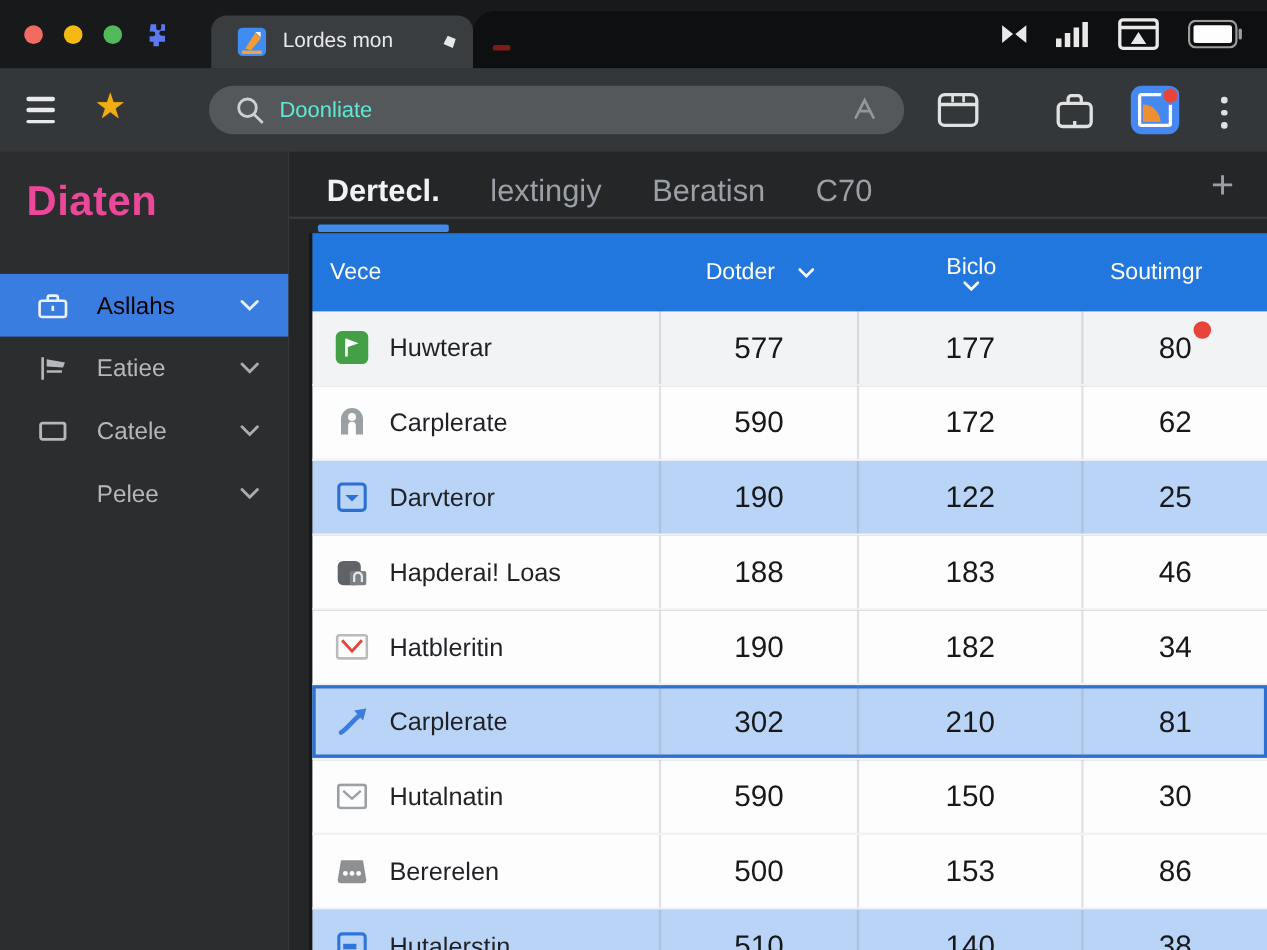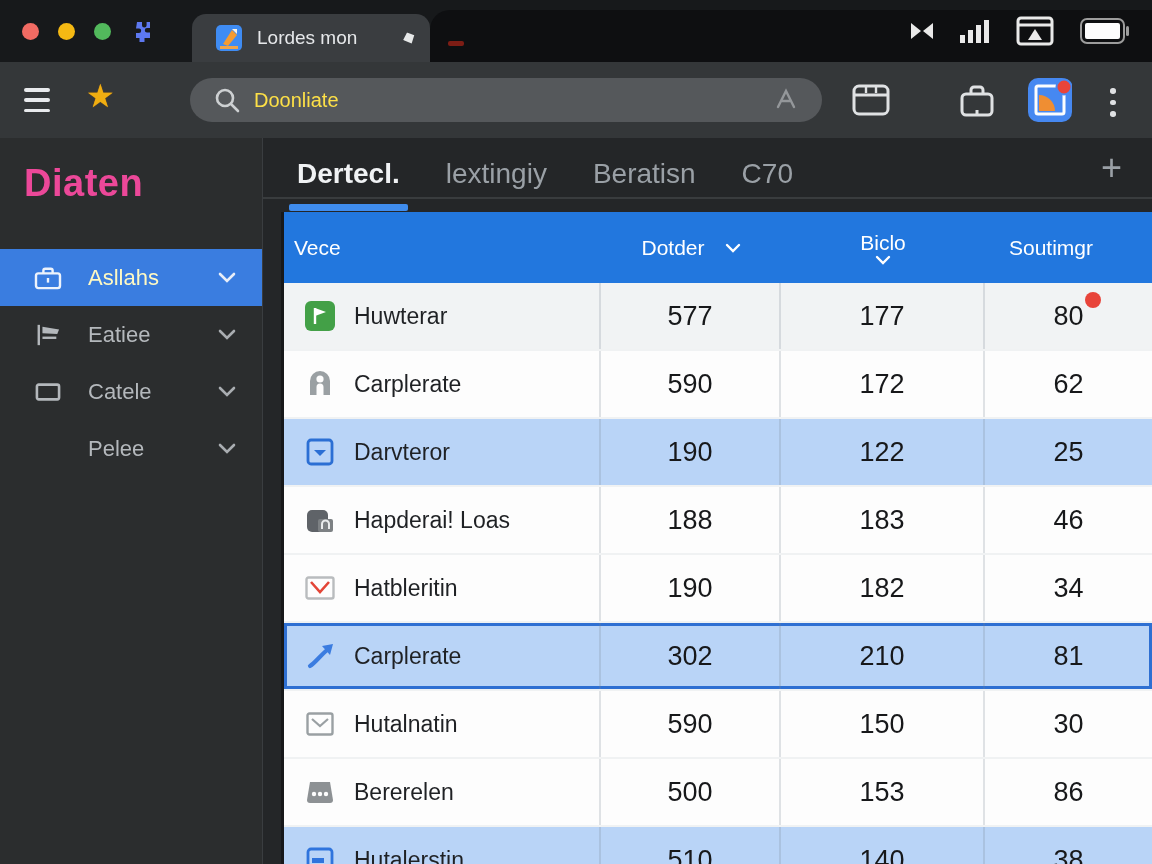--- a/index.html
+++ b/index.html
@@ -30,42 +30,42 @@
   
   .toolbar { position:relative; width:1152px; height:76px; background:#343739; }
   .hamburger { position:absolute; left:24px; top:26px; width:26px; height:24px;
                display:flex; flex-direction:column; justify-content:space-between; }
   .hamburger div { height:3.5px; background:#e8eaed; border-radius:2px; }
   .star { position:absolute; left:86px; top:18px; font-size:32px; color:#f0ae11;
           text-shadow:0 0 1px #c77f0a; line-height:1; }
   .search-pill { position:absolute; left:190px; top:16px; width:632px; height:44px;
                  background:#55585b; border-radius:22px; display:flex; align-items:center;
                  padding:0 24px; }
-  .search-text { margin-left:14px; font-size:20px; color:#fde047; flex:1 1 auto; }
+  .search-text { margin-left:14px; font-size:20px; color:#5eead4; flex:1 1 auto; }
   .pill-action { flex:0 0 auto; }
   .tb-icon { position:absolute; top:22px; }
   .win-ic   { left:852px; }
   .case-ic  { left:958px; }
   .ext-active { position:absolute; left:1028px; top:16px; width:44px; height:44px;
                 background:#4688f1; border-radius:10px; display:flex; align-items:center;
                 justify-content:center; }
   .kebab { position:absolute; left:1110px; top:26px; display:flex; flex-direction:column;
            gap:6px; }
   .kebab div { width:5.5px; height:5.5px; border-radius:50%; background:#dfe1e3; }
 
   
   .main { display:flex; width:1152px; height:726px; }
   .sidebar { width:263px; height:100%; background:#2b2d2e; border-right:1px solid #3a3d40;
              flex:0 0 auto; }
   .sb-title { padding:24px 0 0 24px; font-size:38px; font-weight:700; color:#ec4899;
               letter-spacing:.5px; }
   .sb-items { margin-top:44px; }
   .sb-item { height:57px; display:flex; align-items:center; padding:0 26px 0 34px;
              color:#b4b8bc; font-size:22px; cursor:default; }
-  .sb-item.active { background:#3a7de0; color:#fef9c3; }
+  .sb-item.active { background:#3a7de0; color:#000000; }
   .sb-ic { width:28px; height:24px; margin-right:26px; flex:0 0 auto; }
   .sb-ic.empty { visibility:hidden; }
   .sb-label { flex:1 1 auto; }
   .sb-chev { flex:0 0 auto; }
 
   
   .content { flex:1 1 auto; background:#242628; position:relative; }
   .tabbar { position:relative; height:74px; display:flex; align-items:center;
             padding-left:34px; gap:46px; }
   .tabbar::before { content:""; position:absolute; left:0; right:0; bottom:13px;
@@ -76,21 +76,21 @@
   .ct-tab.active::after { content:""; position:absolute; left:-8px; right:-8px;
                           bottom:-19px; height:7px; background:#3f8ced; border-radius:2px; }
   .plus { position:absolute; right:30px; top:12px; font-size:36px; font-weight:300;
           color:#9aa0a6; line-height:1; z-index:1; }
 
   
   .table { margin-left:18px; width:871px; border-left:3px solid #17181a; }
   .thead { height:71px; background:#2277de; display:flex; color:#fff; font-size:21px;
            font-weight:500; align-items:center; }
   .c1 { width:317px; } .c2 { width:180px; } .c3 { width:204px; } .c4 { flex:1 1 auto; }
-  .th1 { padding-left:10px; }
+  .th1 { padding-left:16px; }
   .th2 { display:flex; align-items:center; justify-content:center; gap:20px; }
   .th3 { display:flex; align-items:center; justify-content:space-between;
          padding:0 22px;flex-direction:column; }
   .th4 { padding-left:24px; }
   .row { height:68px; display:flex; align-items:stretch; background:#fdfdfd;
          border-bottom:2px solid #f0f2f3; font-size:23px; color:#1f2124; }
   .row.shaded   { background:#f1f3f4; }
   .row.selected { background:#b9d4f7; }
   .row.focused  { background:#b9d4f7; box-shadow:inset 0 0 0 3px #2e6fd2; }
   .cell { display:flex; align-items:center; }

